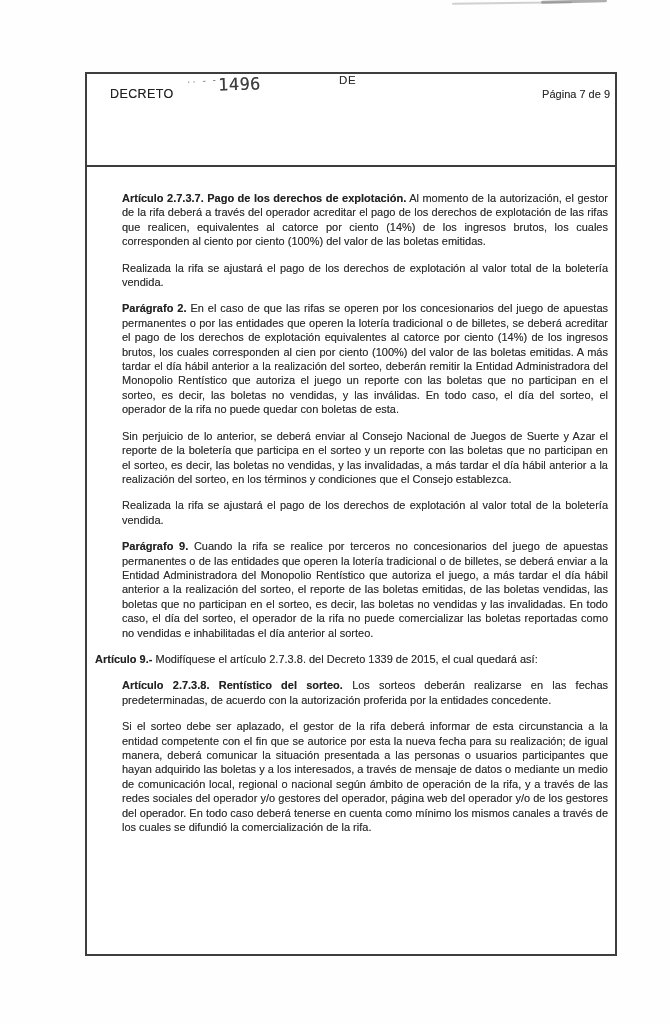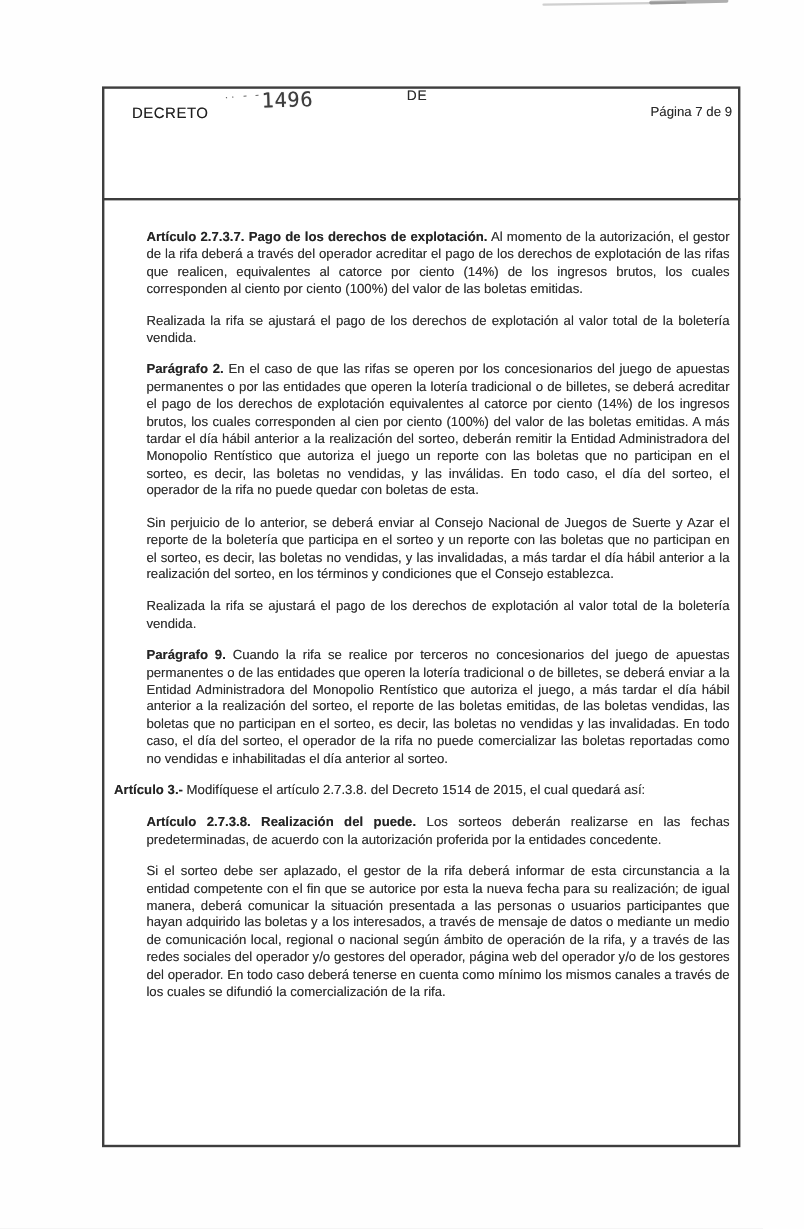--- a/index.html
+++ b/index.html
@@ -121,26 +121,26 @@
         <b></b>
         <span>Realizada la rifa se ajustará el pago de los derechos de explotación al valor total de la boletería vendida.</span>
       </div>
 
       <div class="para">
         <b>Parágrafo 9.</b>
         <span>Cuando la rifa se realice por terceros no concesionarios del juego de apuestas permanentes o de las entidades que operen la lotería tradicional o de billetes, se deberá enviar a la Entidad Administradora del Monopolio Rentístico que autoriza el juego, a más tardar el día hábil anterior a la realización del sorteo, el reporte de las boletas emitidas, de las boletas vendidas, las boletas que no participan en el sorteo, es decir, las boletas no vendidas y las invalidadas. En todo caso, el día del sorteo, el operador de la rifa no puede comercializar las boletas reportadas como no vendidas e inhabilitadas el día anterior al sorteo.</span>
       </div>
 
       <div class="para outdent">
-        <b>Artículo 3.-</b>
-        <span>Modifíquese el artículo 2.7.3.8. del Decreto 1514 de 2015, el cual quedará así:</span>
+        <b>Artículo 9.-</b>
+        <span>Modifíquese el artículo 2.7.3.8. del Decreto 1339 de 2015, el cual quedará así:</span>
       </div>
 
       <div class="para">
-        <b>Artículo 2.7.3.8. Realización del puede.</b>
+        <b>Artículo 2.7.3.8. Rentístico del sorteo.</b>
         <span>Los sorteos deberán realizarse en las fechas predeterminadas, de acuerdo con la autorización proferida por la entidades concedente.</span>
       </div>
 
       <div class="para">
         <b></b>
         <span>Si el sorteo debe ser aplazado, el gestor de la rifa deberá informar de esta circunstancia a la entidad competente con el fin que se autorice por esta la nueva fecha para su realización; de igual manera, deberá comunicar la situación presentada a las personas o usuarios participantes que hayan adquirido las boletas y a los interesados, a través de mensaje de datos o mediante un medio de comunicación local, regional o nacional según ámbito de operación de la rifa, y a través de las redes sociales del operador y/o gestores del operador, página web del operador y/o de los gestores del operador. En todo caso deberá tenerse en cuenta como mínimo los mismos canales a través de los cuales se difundió la comercialización de la rifa.</span>
       </div>
 
     </div>
   </div>

